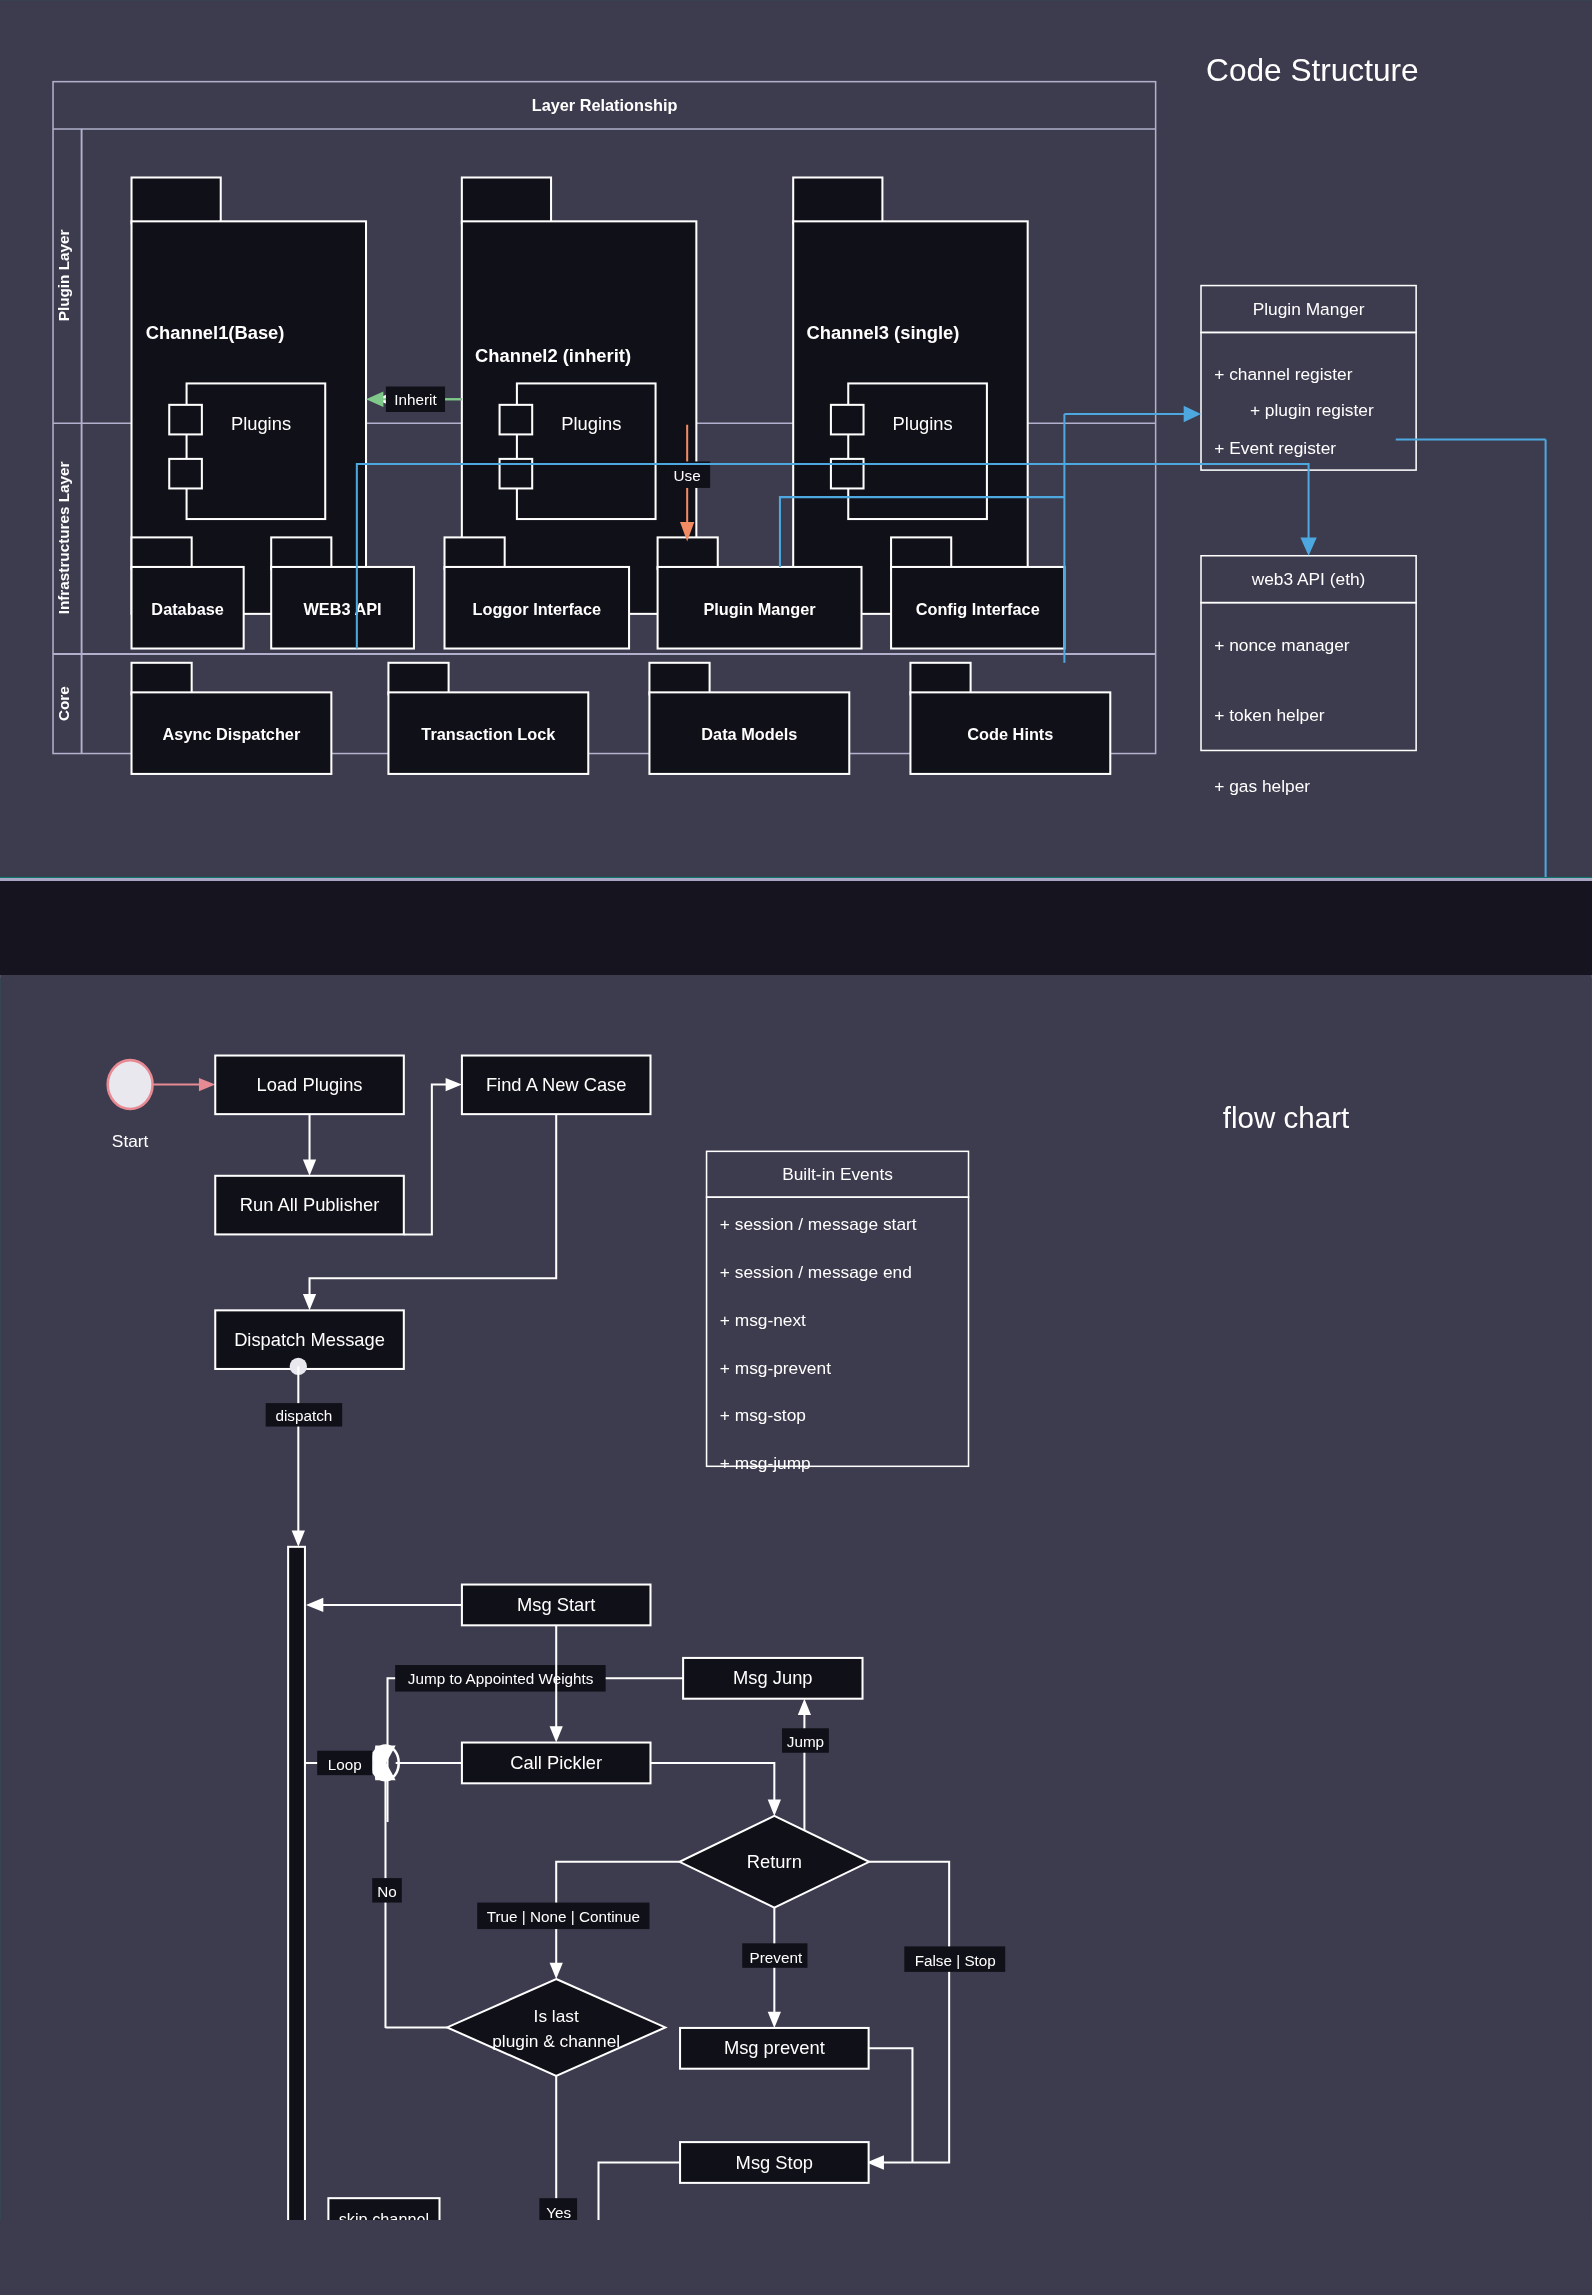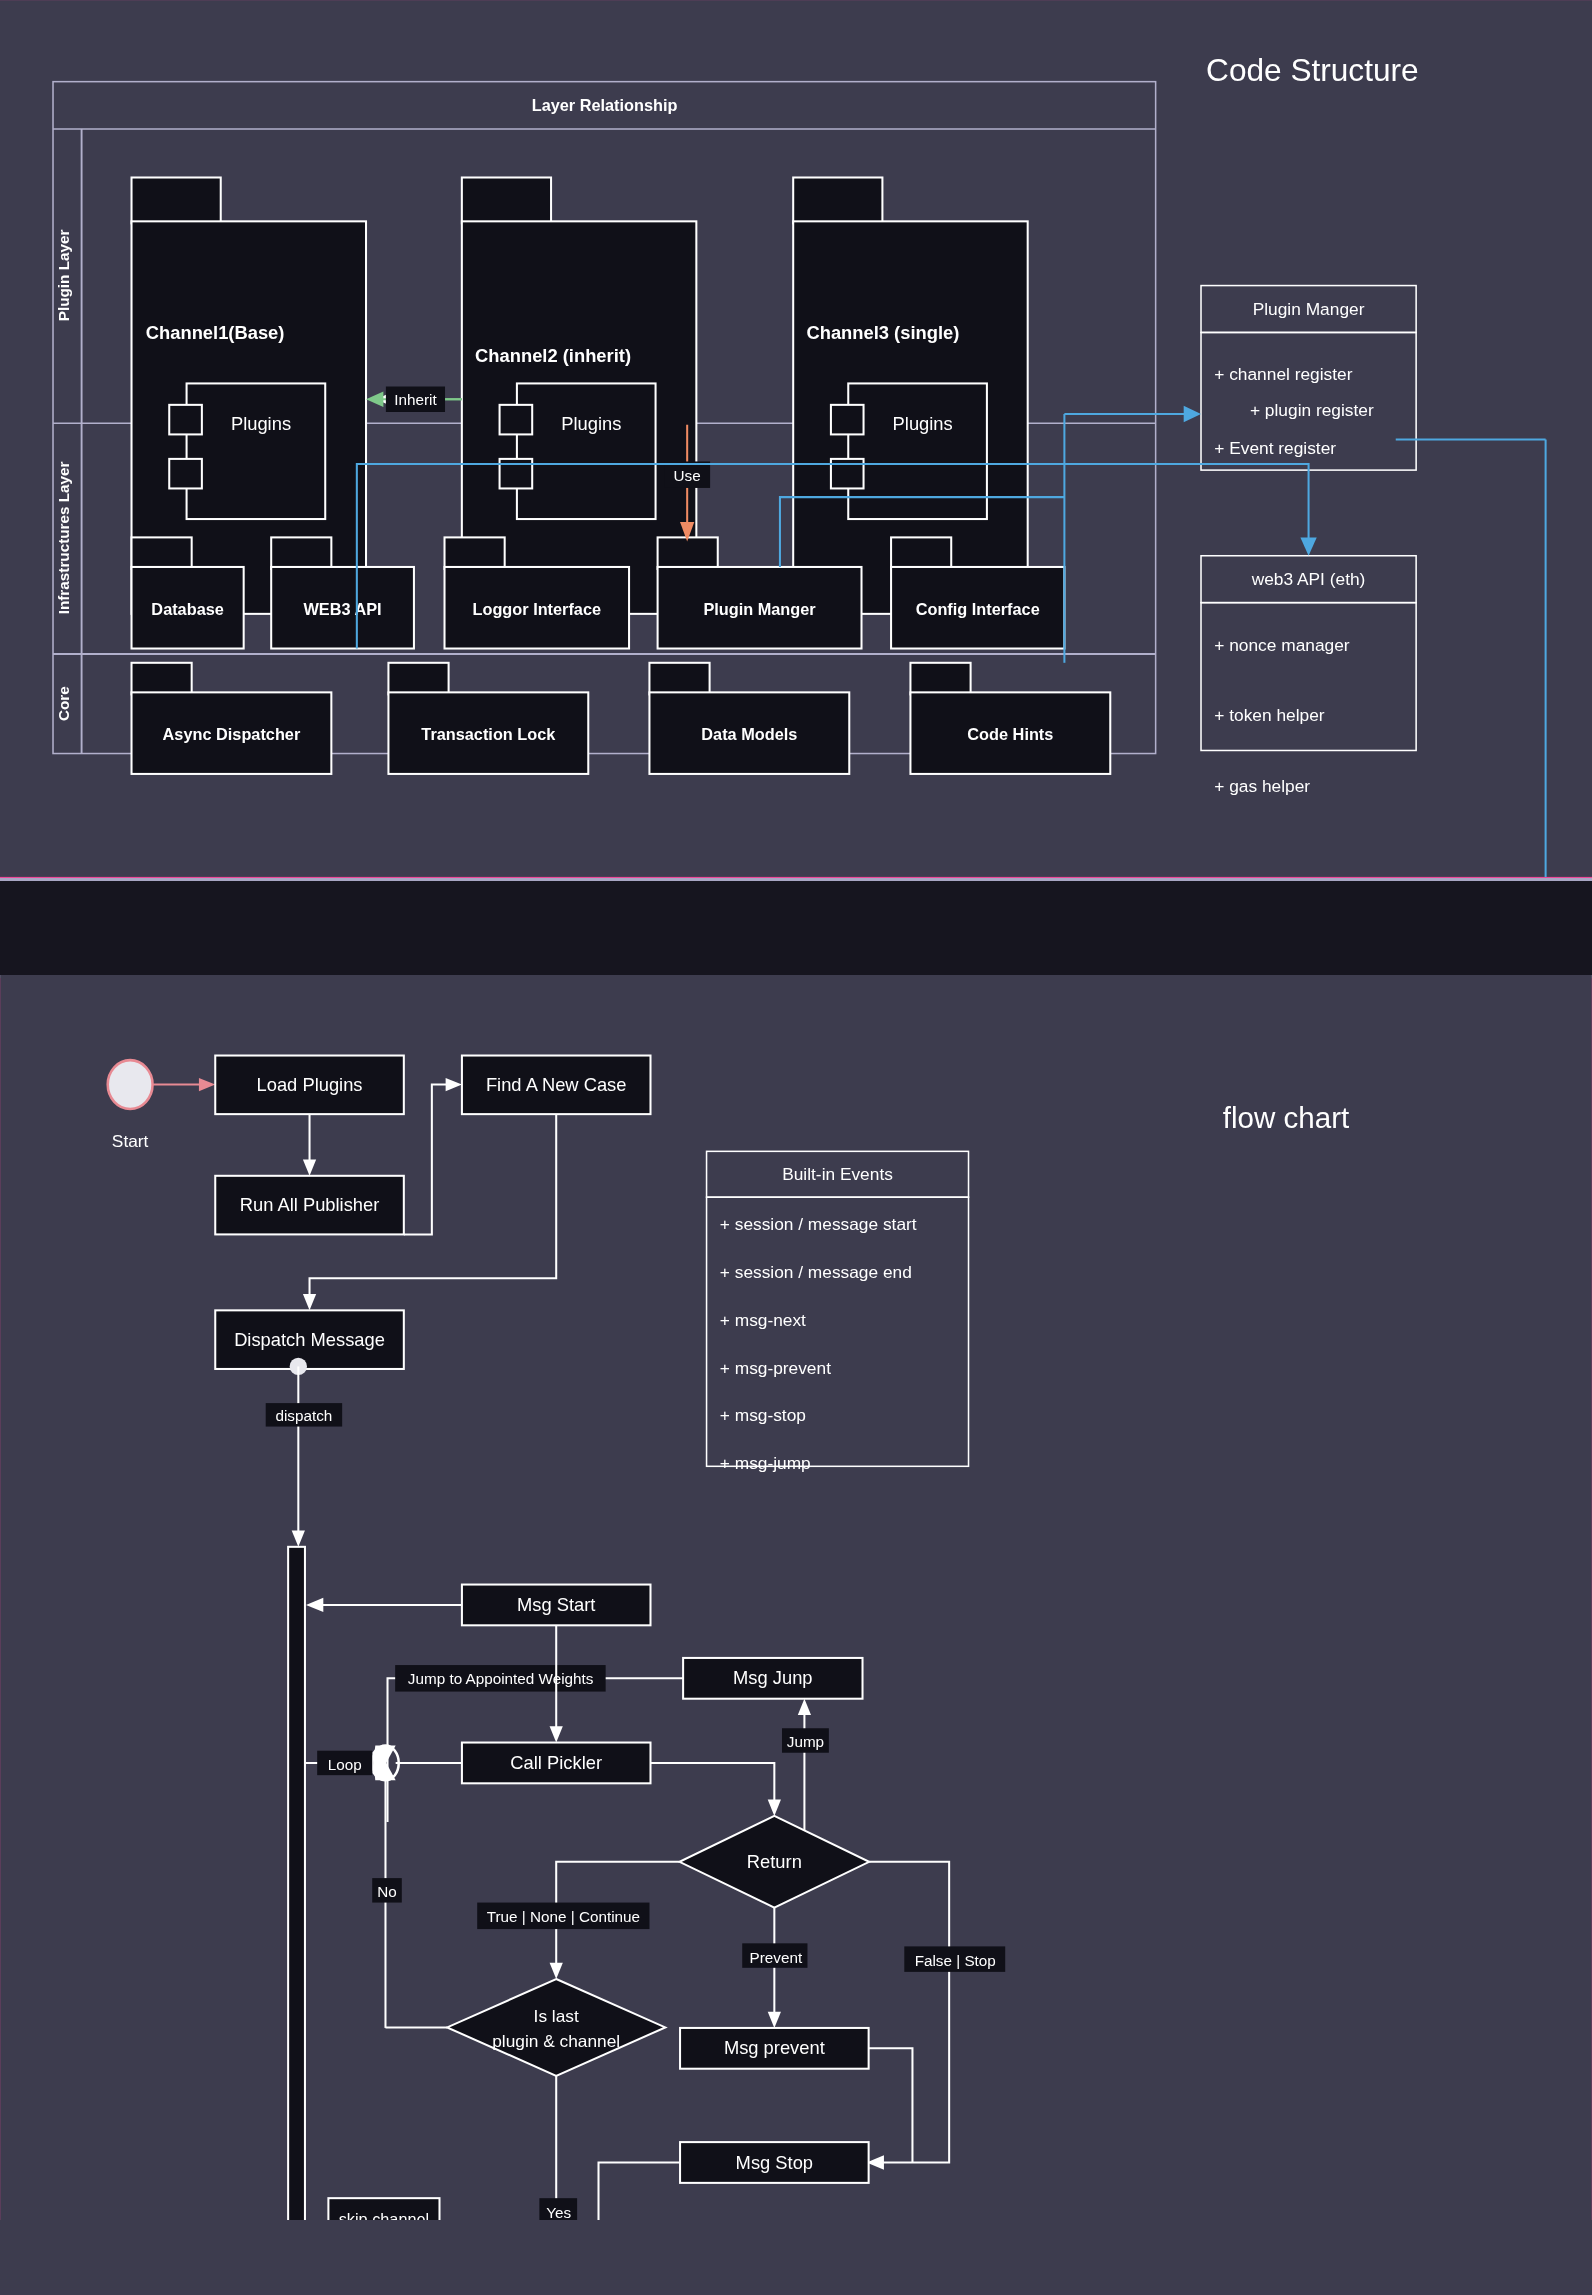--- a/index.html
+++ b/index.html
@@ -1,17 +1,17 @@
 <!DOCTYPE html>
 <html style="font-size:8.2px"><head>
 <meta charset="utf-8">
 <style>
   html,body{margin:0;padding:0;background:#3d3c4e;}
   body{font-family:"Liberation Sans",sans-serif;}
-  #page{position:relative;width:1592px;height:2220px;background:#ec4899;overflow:hidden;}
+  #page{position:relative;width:1592px;height:2220px;background:#0f766e;overflow:hidden;}
   svg{display:block;}
   .lbl{fill:#ffffff;font-family:"Liberation Sans",sans-serif;}
 </style>
 </head>
 <body>
 
 <div id="page">
 
 <svg id="svg-top" width="1592" height="877" viewBox="0 0 3123 1720">
   <defs>

